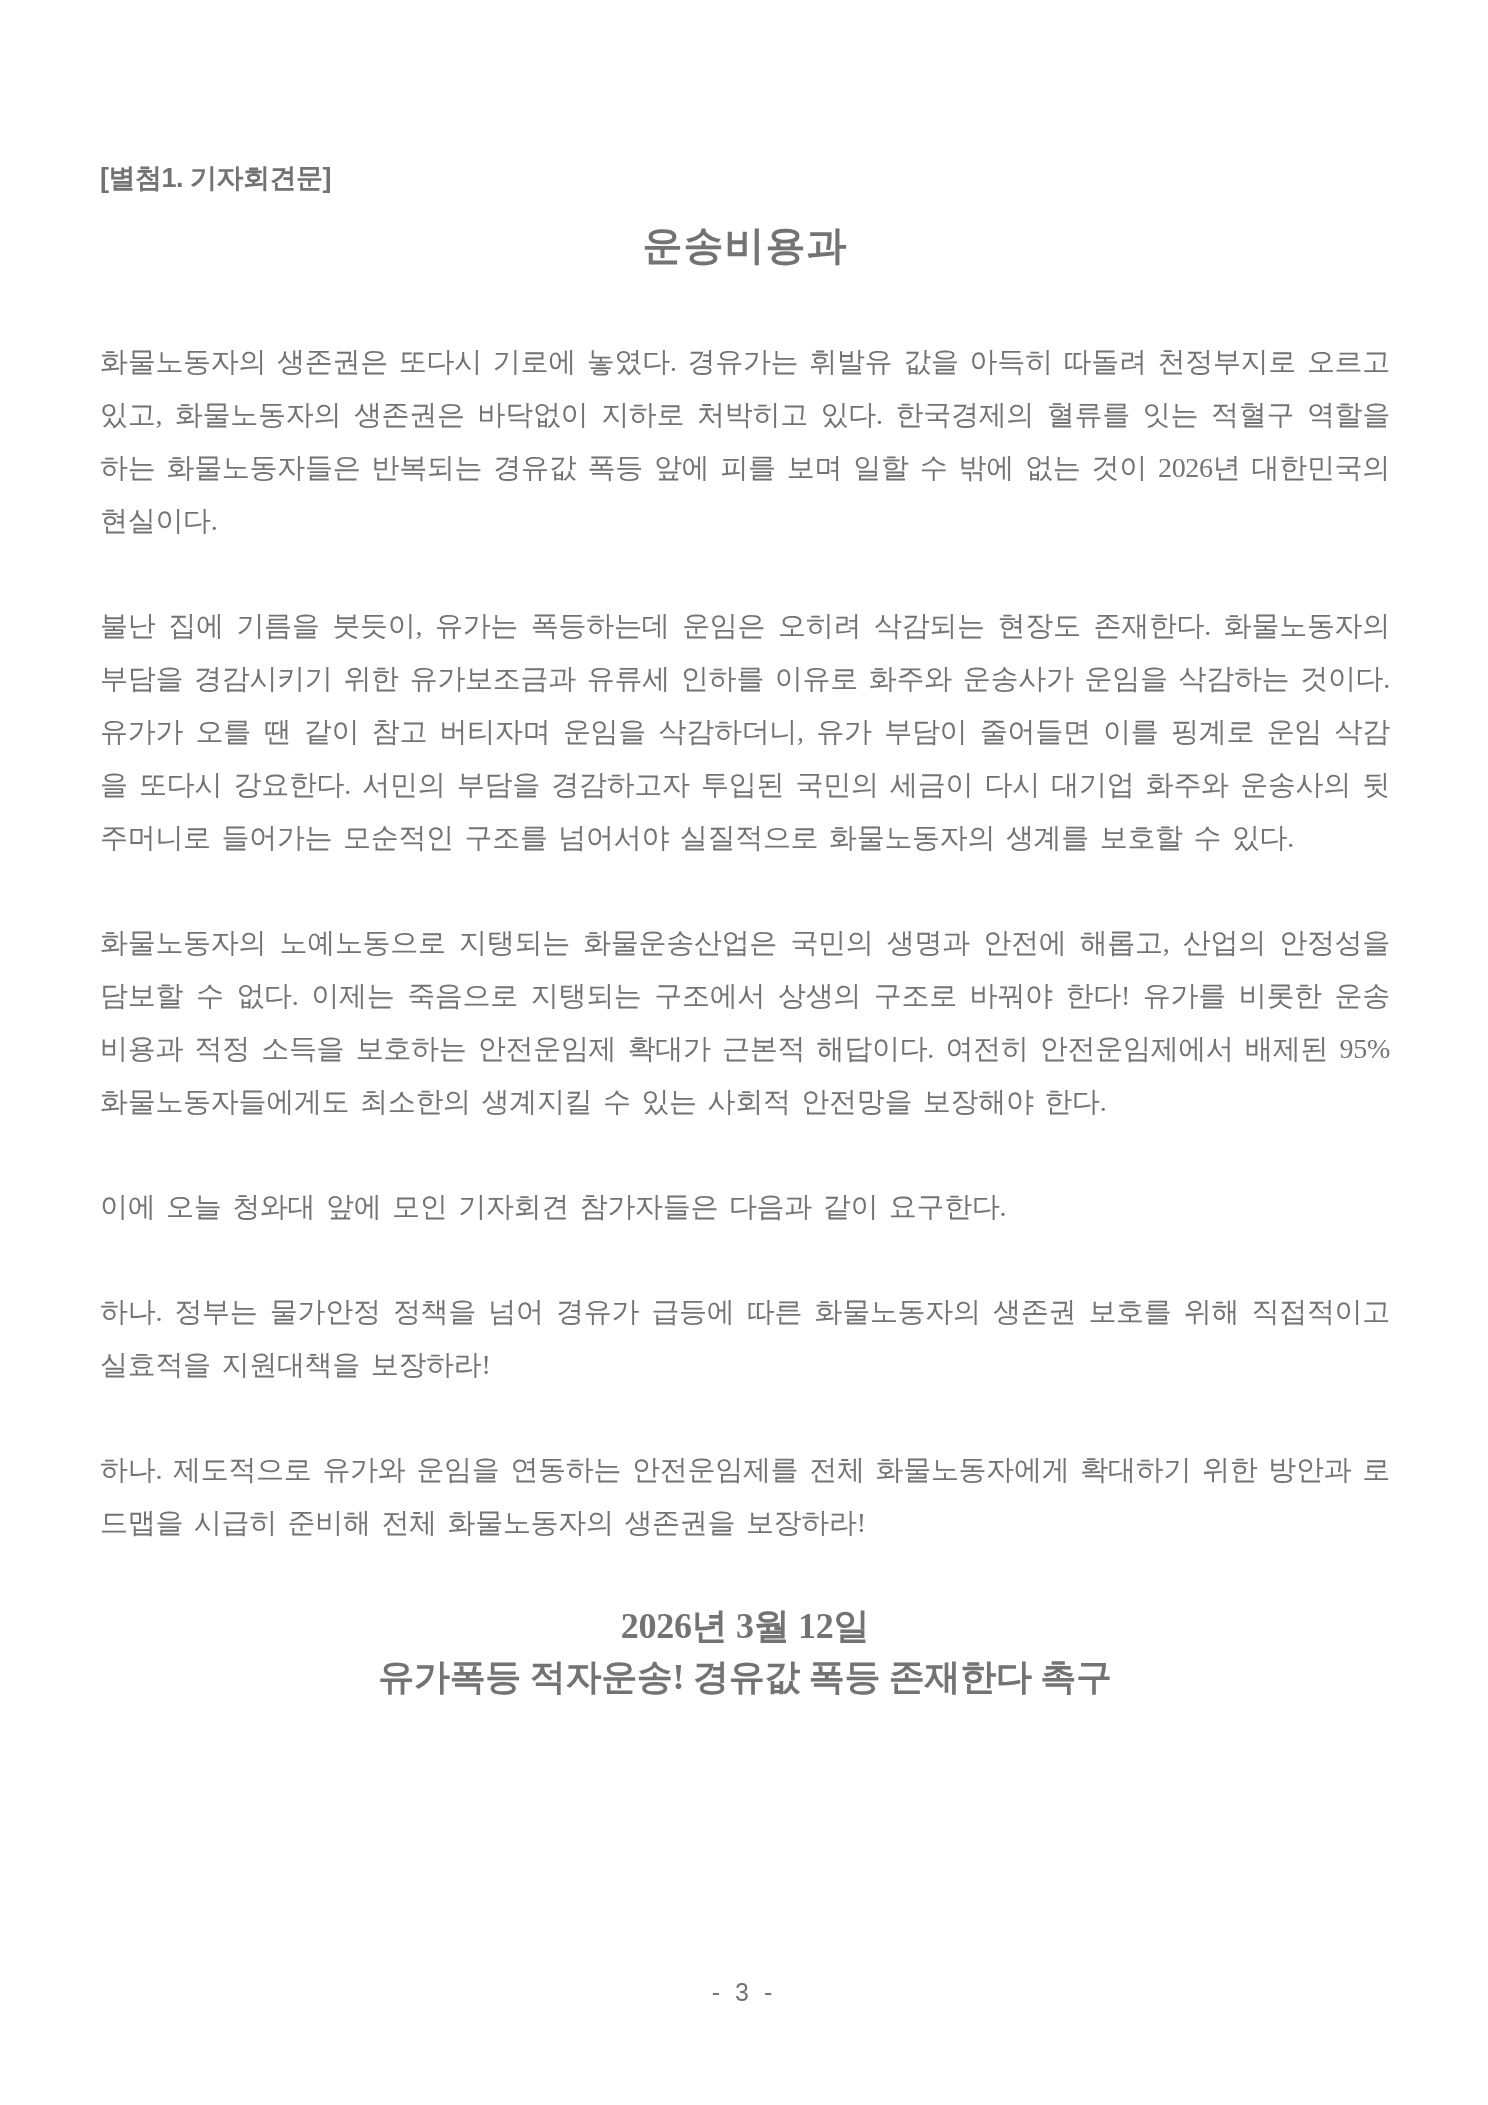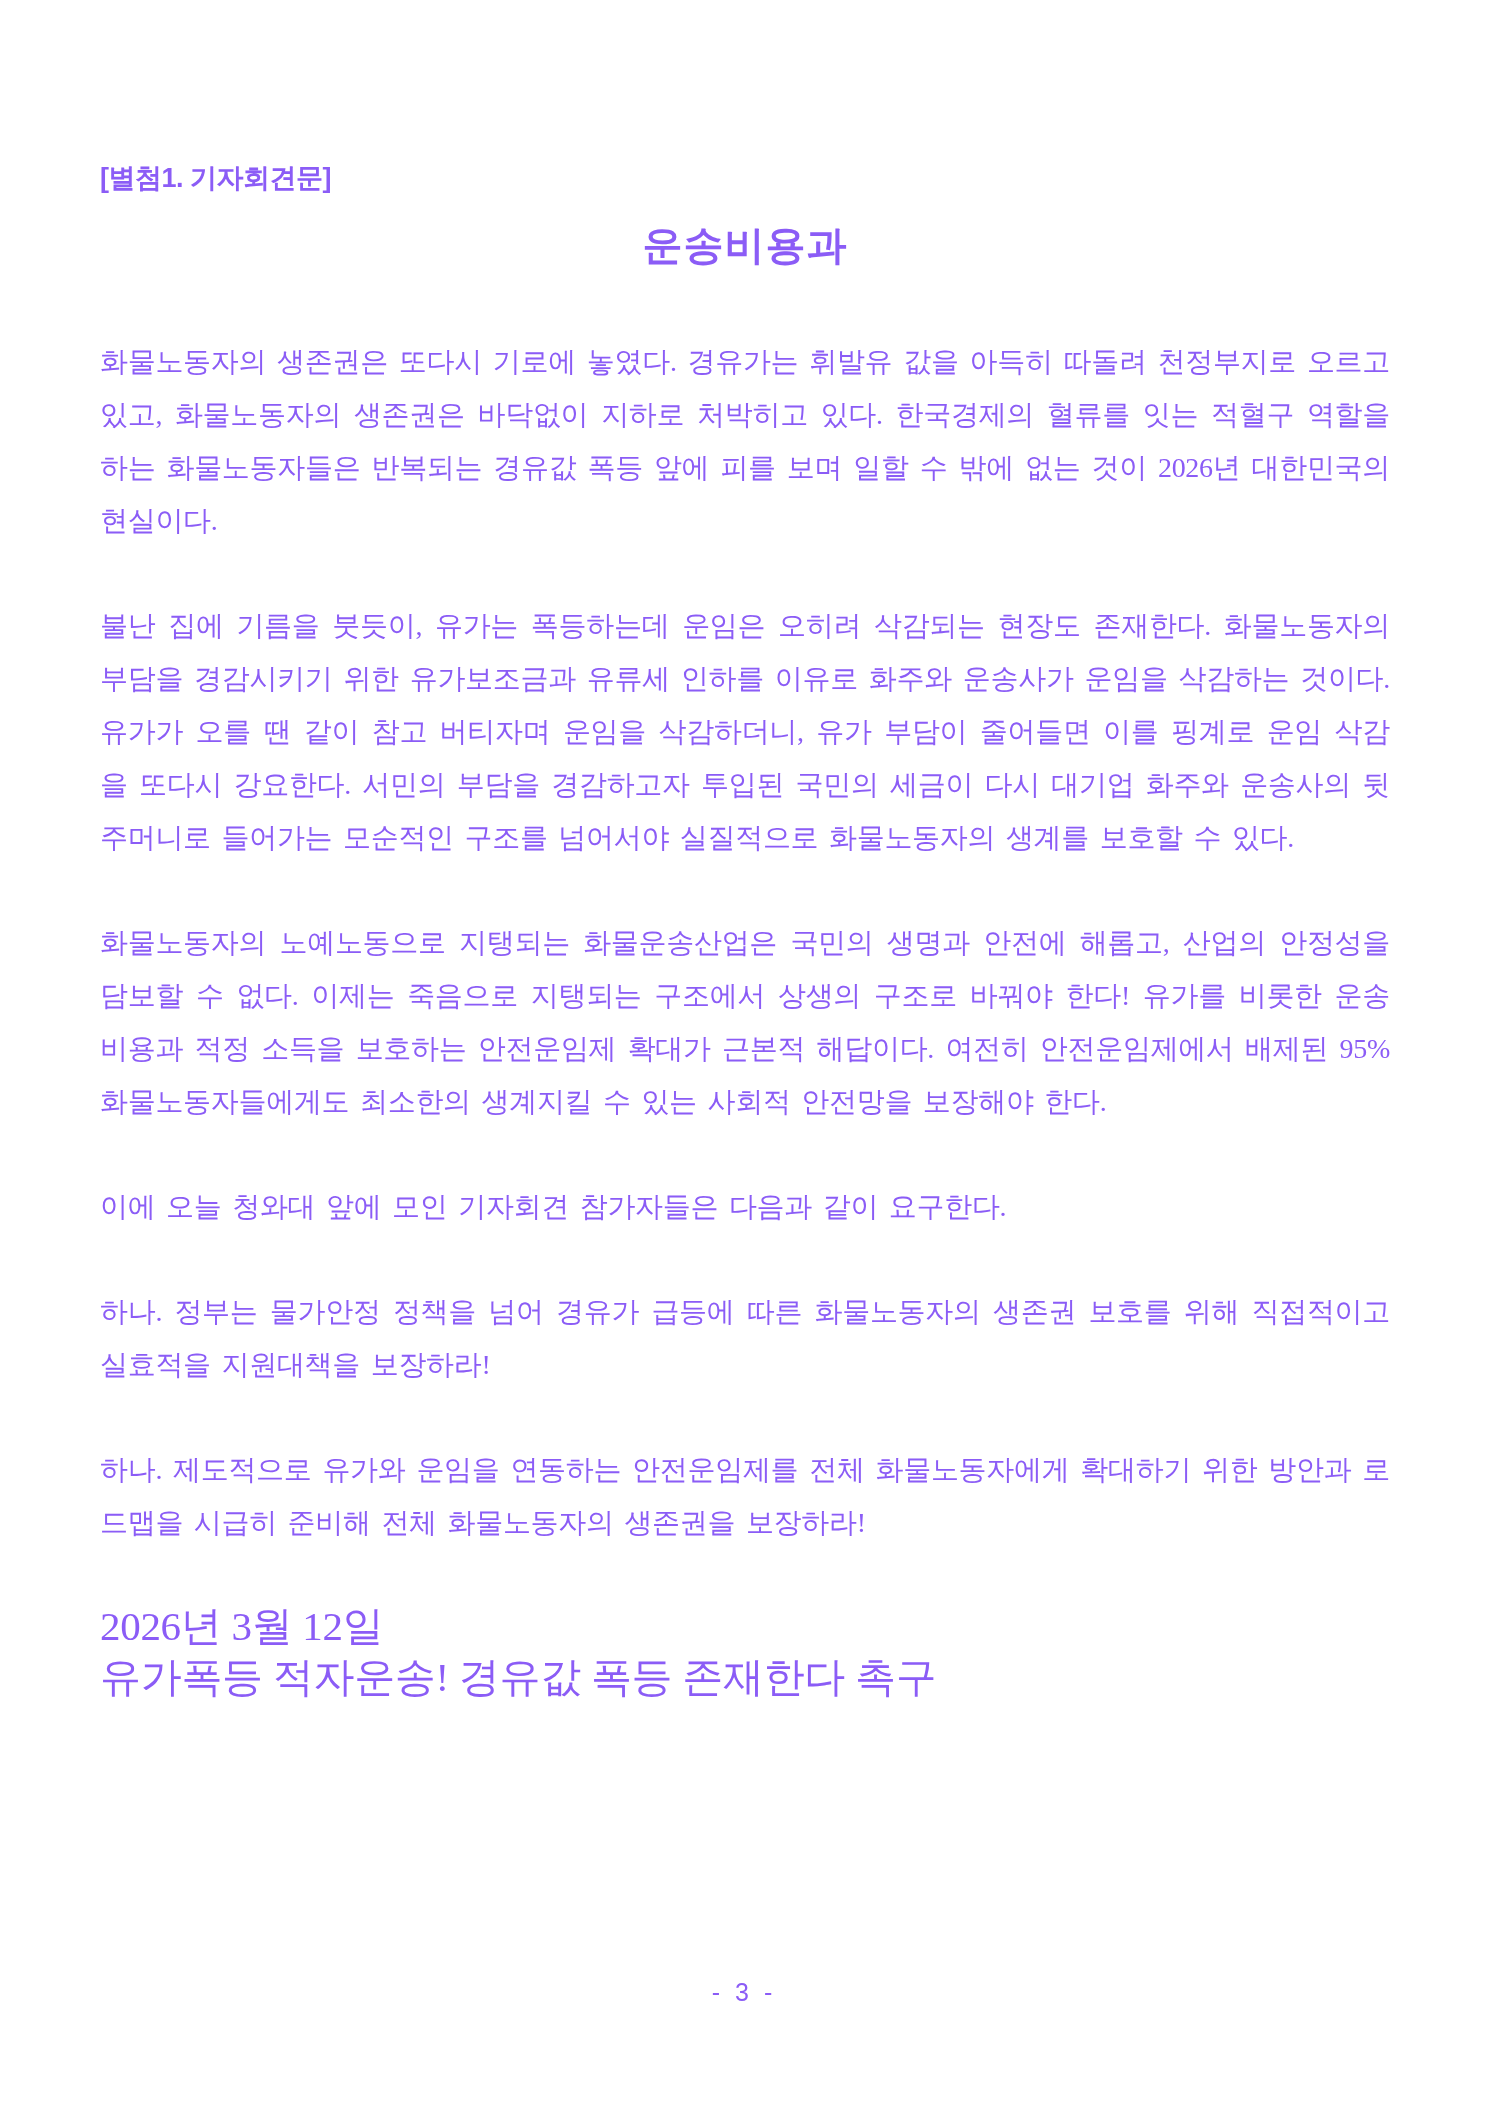--- a/index.html
+++ b/index.html
@@ -6,21 +6,21 @@
     margin: 0;
     padding: 0;
     background: #e8e8e8;
   }
   .page {
     position: relative;
     width: 1488px;
     height: 2105px;
     margin: 0 auto;
     background: #ffffff;
-    color: #8b5cf6;
+    color: #737373;
     font-family: "Liberation Serif", "DejaVu Serif", serif;
     box-sizing: border-box;
     padding: 160px 98px 0 100px;
     overflow: hidden;
   }
   .attachment-label {
     font-family: "Liberation Sans", "DejaVu Sans", sans-serif;
     font-weight: 700;
     font-size: 27px;
     letter-spacing: -0.5px;
@@ -37,23 +37,23 @@
     font-size: 28px;
     line-height: 53px;
     text-align: justify;
     text-justify: inter-word;
     word-spacing: 4px;
     letter-spacing: -0.3px;
     margin: 0 0 52px 0;
   }
   .sign-off {
     margin-top: 32px;
-    text-align: left;
-    font-weight: 400;
-    font-size: 41px;
+    text-align: center;
+    font-weight: 700;
+    font-size: 36px;
     line-height: 51px;
     letter-spacing: -0.3px;
   }
   .page-number {
     position: absolute;
     left: 0;
     right: 0;
     bottom: 98px;
     text-align: center;
     font-family: "Liberation Sans", "DejaVu Sans", sans-serif;

